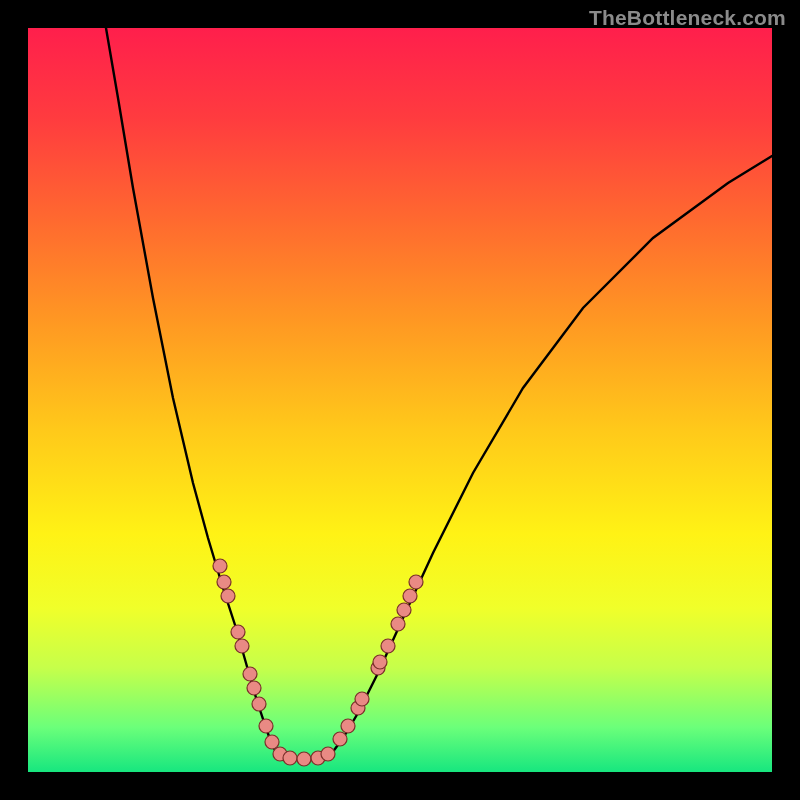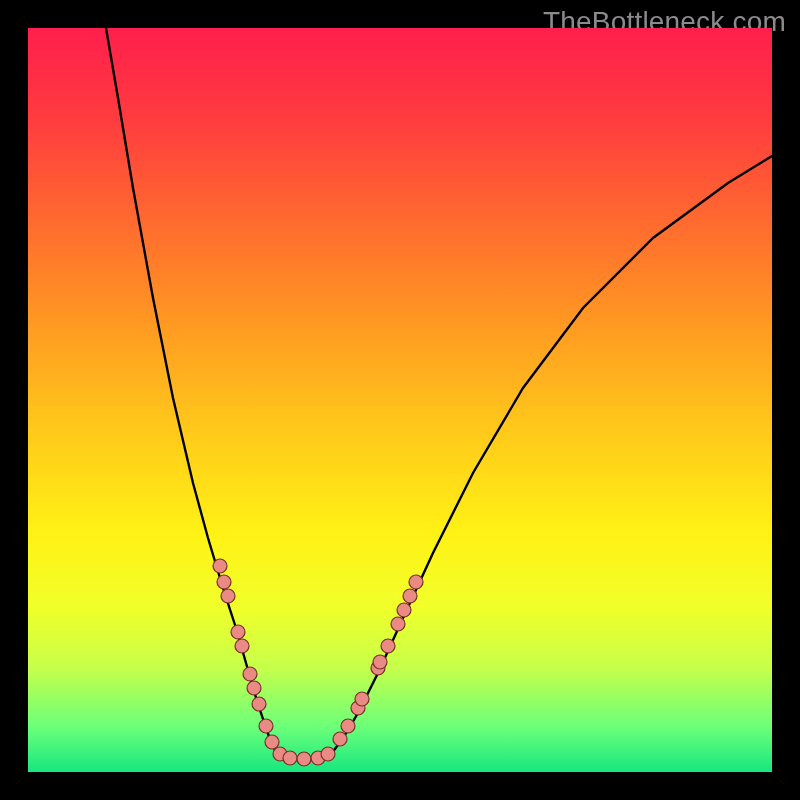--- a/index.html
+++ b/index.html
@@ -37,22 +37,22 @@
       #c6ff4a 86%,
       #6bff7a 94%,
       #17e67f 100%
     );
   }
   .watermark {
     position: absolute;
     top: 6px;
     right: 14px;
     color: #8b8b8b;
-    font-size: 28px;
-    font-weight: 400;
+    font-size: 21px;
+    font-weight: 700;
     letter-spacing: 0.2px;
     user-select: none;
   }
   svg.curve {
     position: absolute;
     left: 0;
     top: 0;
     width: 744px;
     height: 744px;
     overflow: visible;

